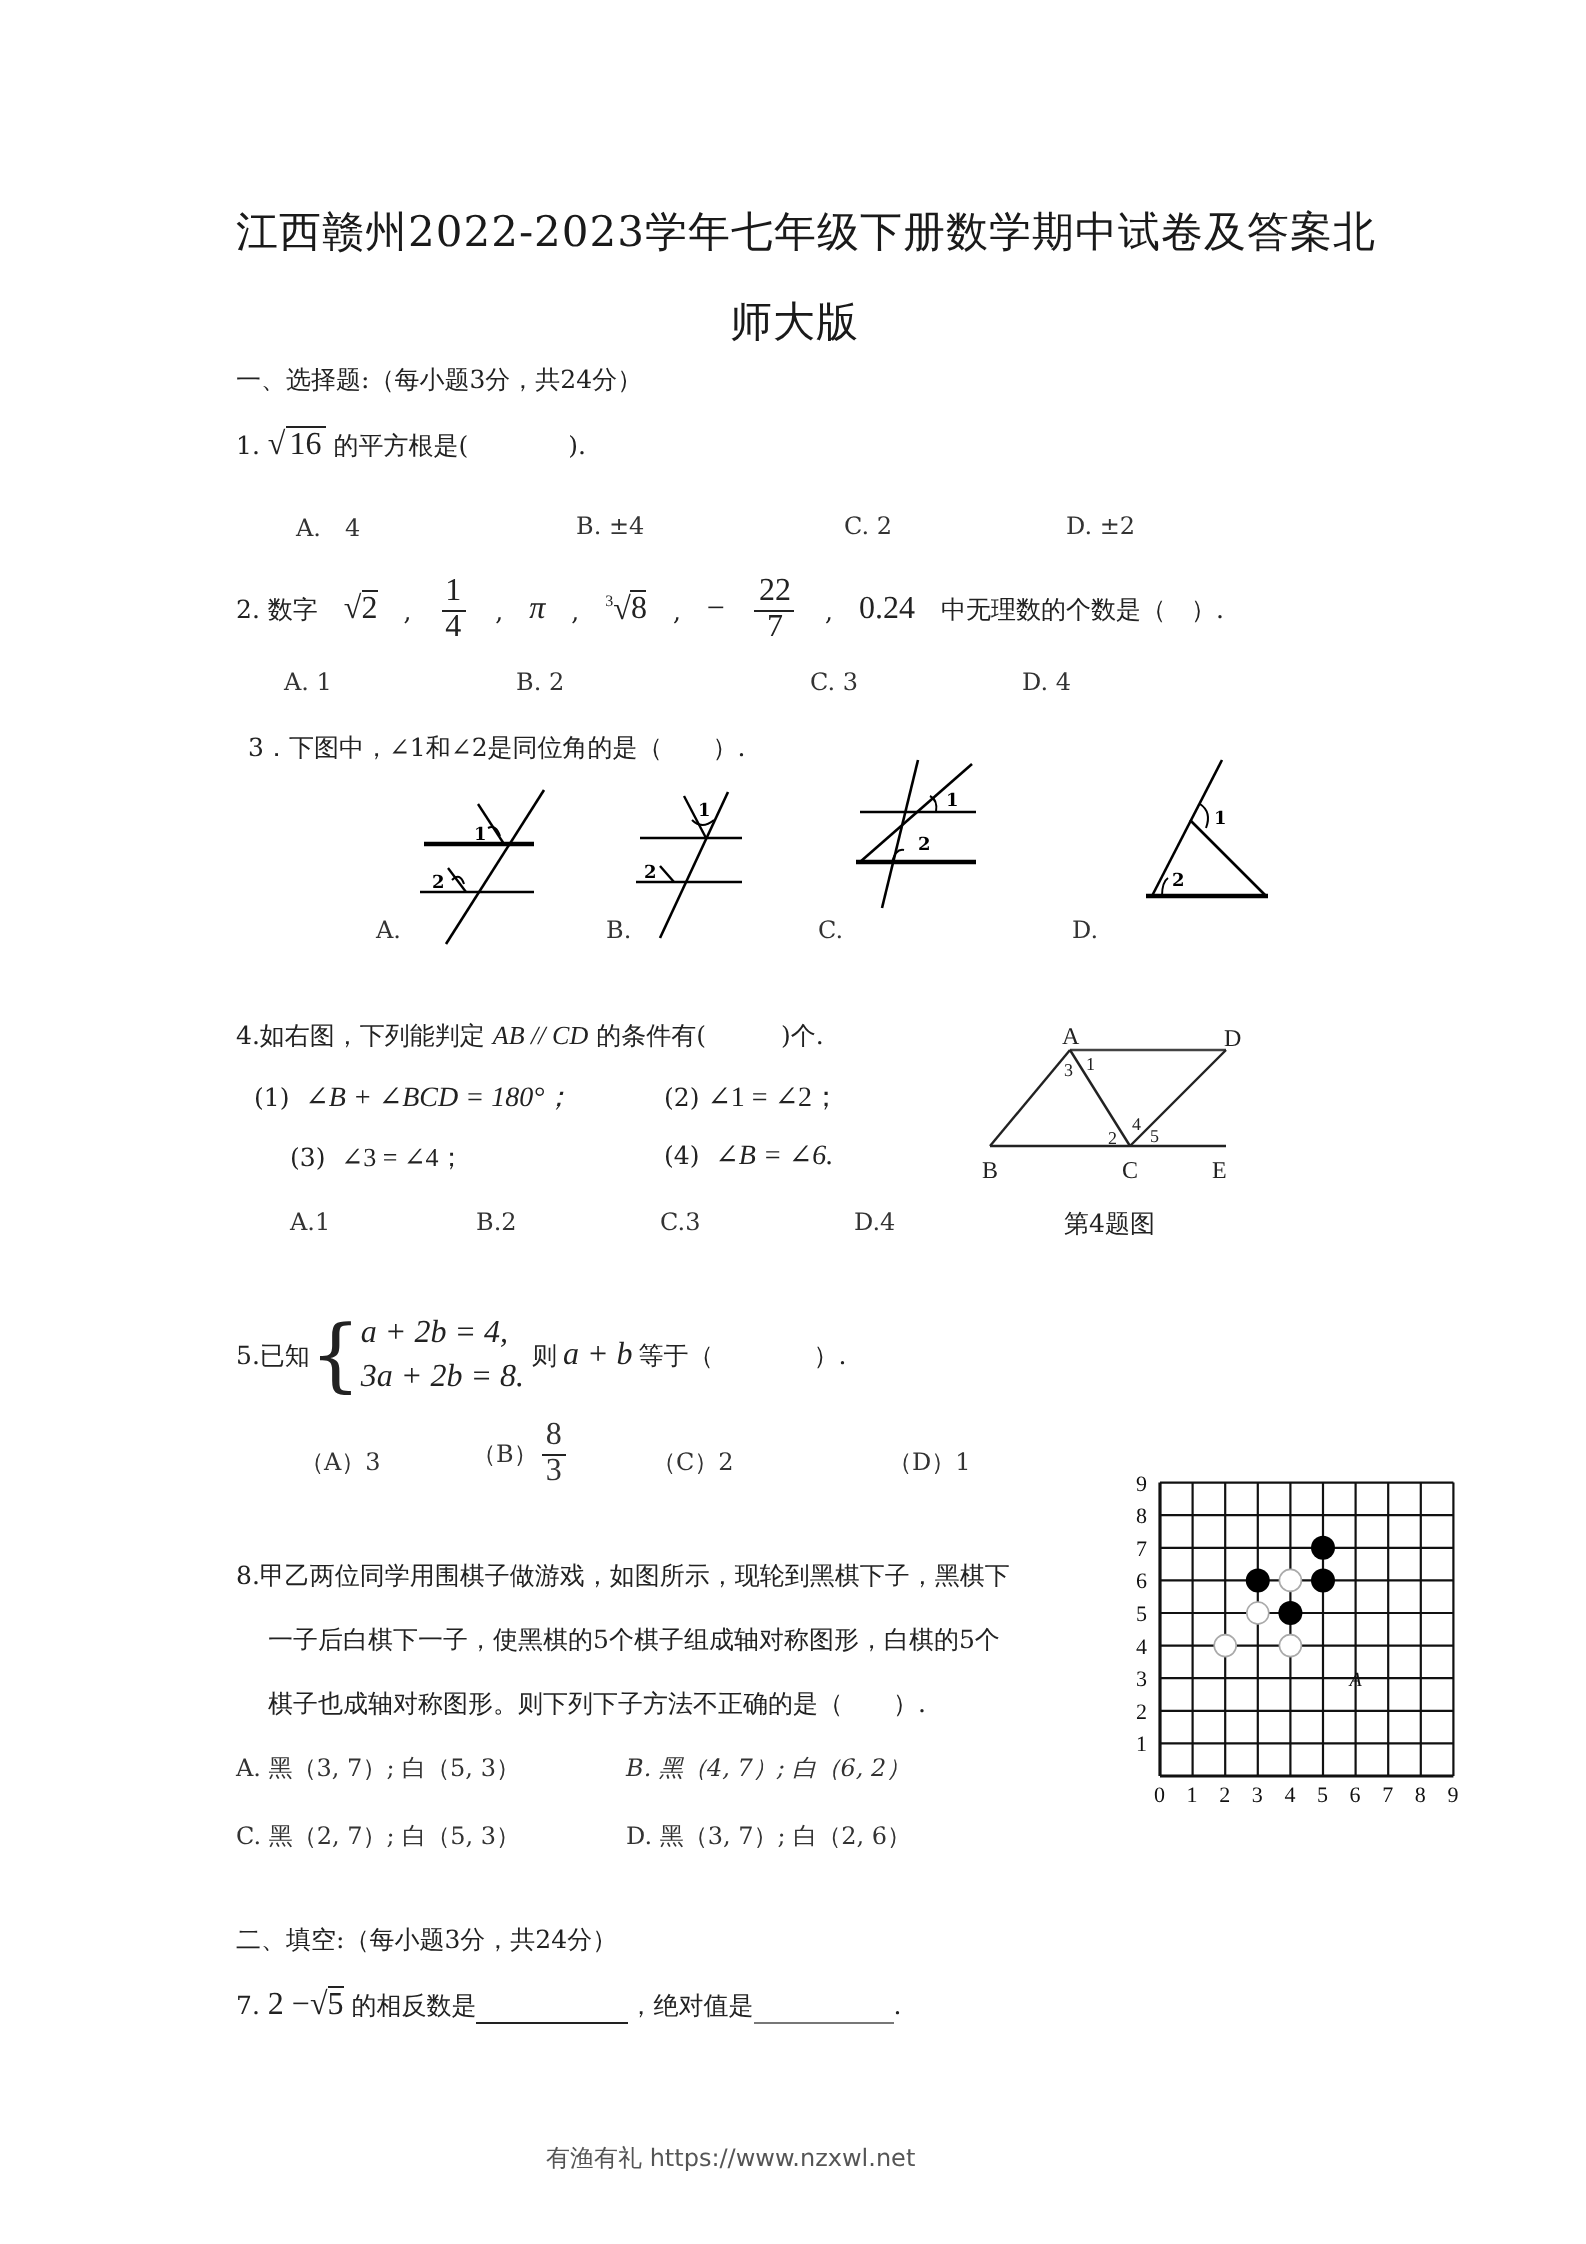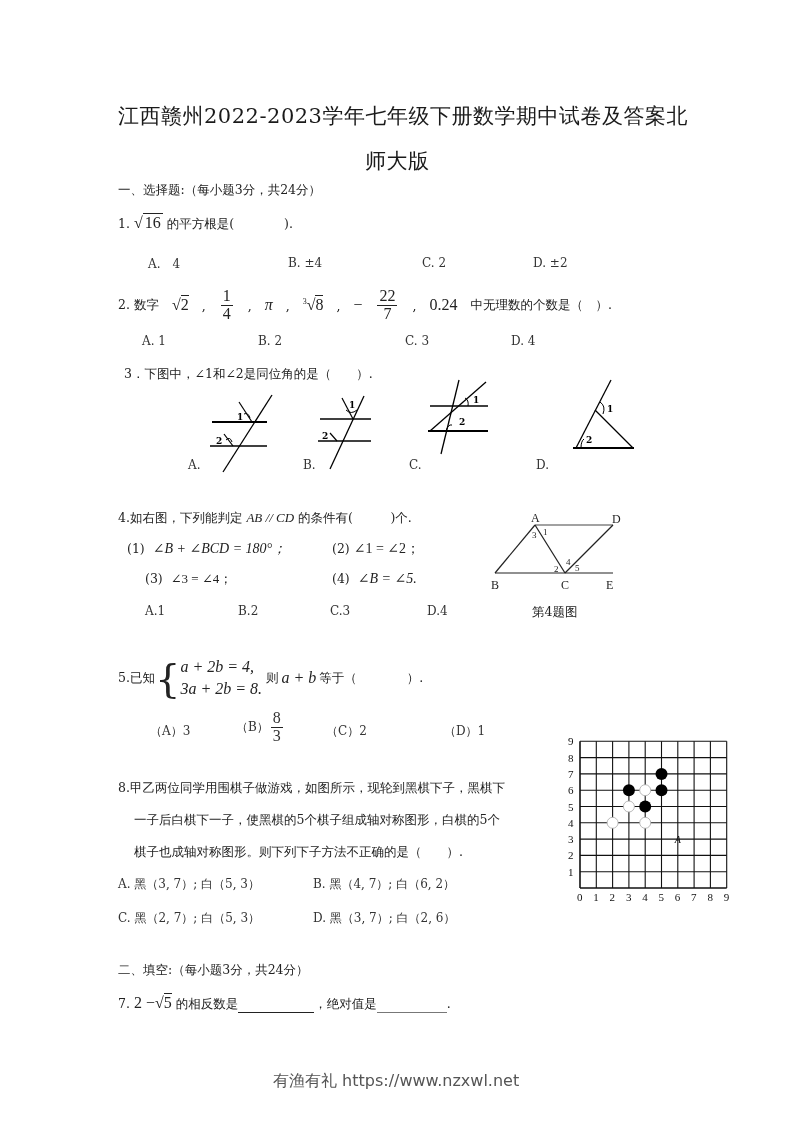--- a/index.html
+++ b/index.html
@@ -10,21 +10,21 @@
   .t { font-size: 12.5px; color: #222; }
   .opt { font-size: 12px; color: #333; }
   .math { font-family: "Liberation Serif", "DejaVu Serif", serif; font-size: 16px; }
   .it { font-style: italic; }
   .sqrt { display: inline-block; position: relative; }
   .sqrt .rad { border-top: 1px solid #222; padding: 0 2px; }
   .frac { display: inline-flex; flex-direction: column; align-items: center; vertical-align: middle; line-height: 1.05; margin: 0 2px; }
   .frac .num { border-bottom: 1px solid #222; padding: 0 2px; }
   .blank { display: inline-block; border-bottom: 1px solid #222; width: 76px; height: 14px; vertical-align: bottom; }
   .blank.thin { border-bottom: 1px solid #777; width: 70px; }
-  .footer { font-family: "DejaVu Sans", "Liberation Sans", sans-serif; font-size: 16px; color: #555; }
+  .footer { font-family: "DejaVu Sans", "Liberation Sans", sans-serif; font-size: 12px; color: #555; }
   svg { position: absolute; overflow: visible; }
   .brace { font-size: 40px; font-weight: 100; line-height: 1; }
 </style>
 </head>
 <body>
 
 <div class="abs title" style="left:118px; top:102px;">江西赣州2022-2023学年七年级下册数学期中试卷及答案北</div>
 <div class="abs title" style="left:365px; top:147px;">师大版</div>
 
 <div class="abs t" style="left:118px; top:182px;">一、选择题:（每小题3分，共24分）</div>
@@ -124,21 +124,21 @@
 <div class="abs t" style="left:127px; top:540px;">
   <span>(1)</span>&nbsp;&nbsp;<span class="math it" style="font-size:14px;">∠B + ∠BCD = 180°；</span>
 </div>
 <div class="abs t" style="left:332px; top:540px;">
   <span>(2)</span>&nbsp;<span class="math" style="font-size:14px;">∠1 = ∠2；</span>
 </div>
 <div class="abs t" style="left:145px; top:570px;">
   <span>(3)</span>&nbsp;&nbsp;<span class="math" style="font-size:13px;">∠3 = ∠4；</span>
 </div>
 <div class="abs t" style="left:332px; top:570px;">
-  <span>(4)</span>&nbsp;&nbsp;<span class="math it" style="font-size:14px;">∠B = ∠5.</span>
+  <span>(4)</span>&nbsp;&nbsp;<span class="math it" style="font-size:14px;">∠B = ∠6.</span>
 </div>
 <div class="abs opt" style="left:145px; top:604px;">A.1</div>
 <div class="abs opt" style="left:238px; top:604px;">B.2</div>
 <div class="abs opt" style="left:330px; top:604px;">C.3</div>
 <div class="abs opt" style="left:427px; top:604px;">D.4</div>
 
 <svg style="left:488px; top:508px;" width="140" height="90">
   <line x1="47" y1="17" x2="125" y2="17" stroke="#444" stroke-width="1.2"></line>
   <line x1="47" y1="17" x2="7" y2="65" stroke="#222" stroke-width="1.2"></line>
   <line x1="47" y1="17" x2="77" y2="65" stroke="#222" stroke-width="1.2"></line>
@@ -180,21 +180,21 @@
       <span>3</span>
     </span>
 </div>
 <div class="abs opt" style="left:326px; top:723px;">（C）2</div>
 <div class="abs opt" style="left:396px; top:723px;margin-left:48px;">（D）1</div>
 
 <div class="abs t" style="left:118px; top:780px;">8.甲乙两位同学用围棋子做游戏，如图所示，现轮到黑棋下子，黑棋下</div>
 <div class="abs t" style="left:134px; top:812px;">一子后白棋下一子，使黑棋的5个棋子组成轴对称图形，白棋的5个</div>
 <div class="abs t" style="left:134px; top:844px;">棋子也成轴对称图形。则下列下子方法不正确的是（　　）.</div>
 <div class="abs opt" style="left:118px; top:876px;">A. 黑（3, 7）; 白（5, 3）</div>
-<div class="abs opt" style="left:313px; top:876px;">B. 黑（4, 7）; 白（6, 2）</div>
+<div class="abs opt" style="left:313px; top:876px;font-style:italic;">B. 黑（4, 7）; 白（6, 2）</div>
 <div class="abs opt" style="left:118px; top:910px;">C. 黑（2, 7）; 白（5, 3）</div>
 <div class="abs opt" style="left:313px; top:910px;">D. 黑（3, 7）; 白（2, 6）</div>
 
 <svg id="go-board" style="left:566px; top:736px;" width="180" height="170">
     <line x1="14" y1="5.299999999999983" x2="14" y2="152" stroke="#111" stroke-width="1.6"></line>
     <line x1="14" y1="152" x2="160.70000000000002" y2="152" stroke="#111" stroke-width="1.6"></line>
     <line x1="30.3" y1="5.299999999999983" x2="30.3" y2="152" stroke="#111" stroke-width="1.1"></line>
     <line x1="14" y1="135.7" x2="160.70000000000002" y2="135.7" stroke="#111" stroke-width="1.1"></line>
     <line x1="46.6" y1="5.299999999999983" x2="46.6" y2="152" stroke="#111" stroke-width="1.1"></line>
     <line x1="14" y1="119.4" x2="160.70000000000002" y2="119.4" stroke="#111" stroke-width="1.1"></line>

